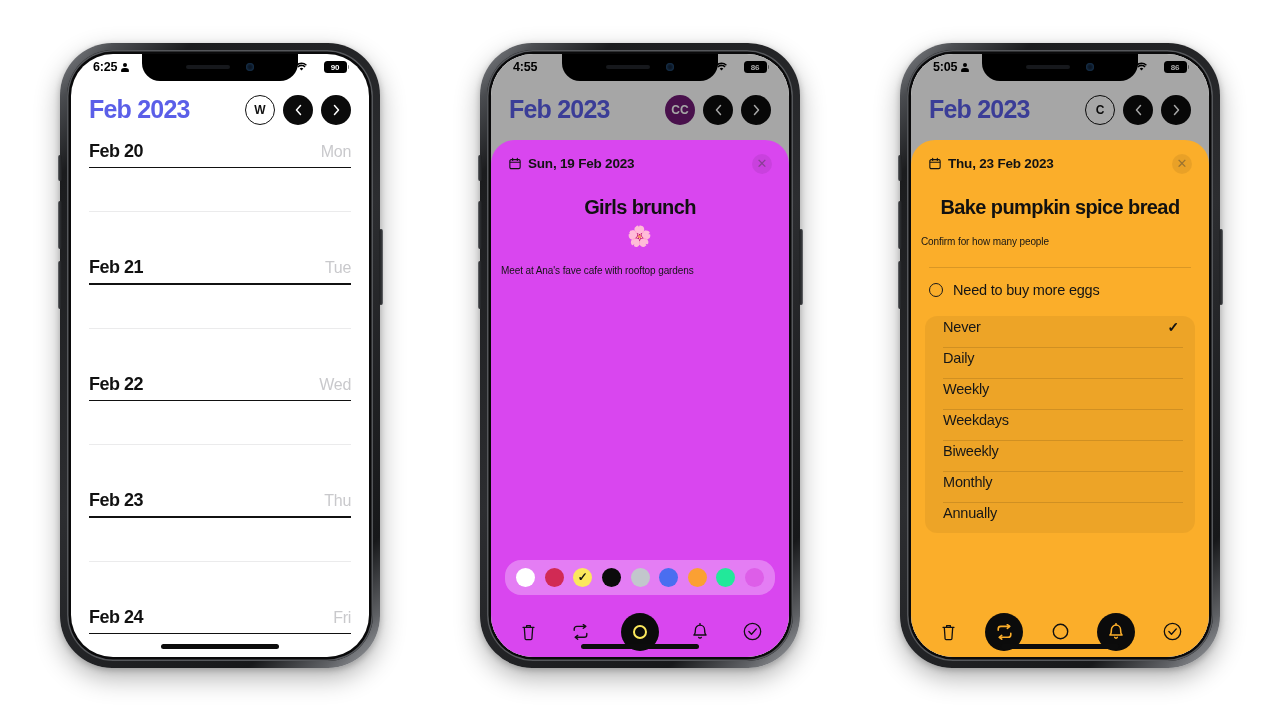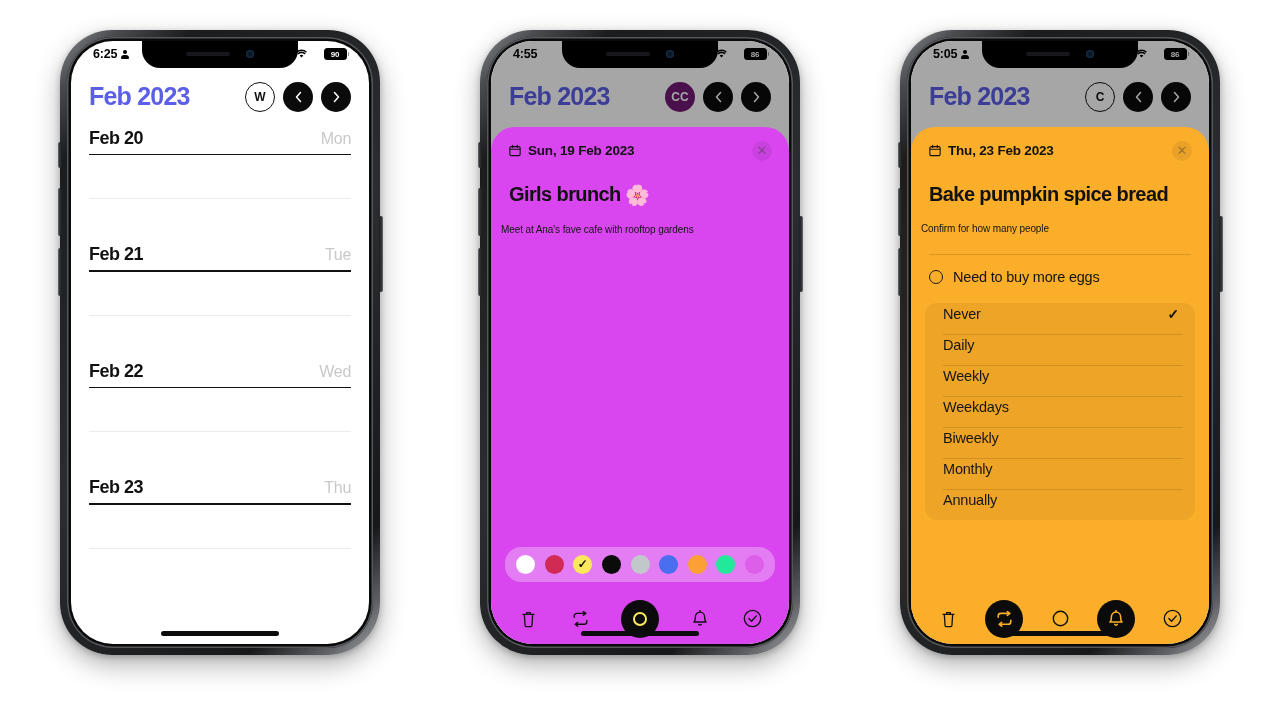--- a/index.html
+++ b/index.html
@@ -9,20 +9,21 @@
     font-family: "Liberation Sans", sans-serif;
     overflow: hidden;
   }
   .stage {
     position: relative;
     width: 1280px; height: 684px;
     display: flex;
     align-items: center;
     justify-content: center;
     gap: 100px;
+    margin-top: 13px;
   }
 
   
   .phone {
     position: relative;
     width: 320px;
     height: 625px;
     border-radius: 52px;
     background: linear-gradient(135deg,#8d8f93 0%,#4a4c50 6%,#1b1c1e 14%,#2c2d30 50%,#17181a 86%,#5e6064 94%,#a7a9ad 100%);
     padding: 11px;
@@ -147,21 +148,21 @@
   .cal-glyph { width:12px;height:13px; flex:0 0 auto;}
   .close-btn {
     width:20px;height:20px;border-radius:50%;
     background: rgba(0,0,0,.07);
     display:flex;align-items:center;justify-content:center;
     color: rgba(60,60,60,.45); font-size:13px; line-height:1;
   }
   .card-title {
     padding: 16px 18px 0 18px;
     font-size: 20px; font-weight: bold; color:#111; letter-spacing:-.6px;
-    display:flex; align-items:center; gap:5px;
+    display:flex; align-items:center; gap:5px;flex-direction:column;
   }
   .card-body {
     padding: 16px 18px 0 10px;
     font-size: 10px; color:#151515; line-height:1.42; letter-spacing:-.1px;
   }
   .card-sep { height:1px; background: rgba(0,0,0,.13); margin: 18px 18px 0 18px; }
   .subtask {
     display:flex; align-items:center; gap:10px;
     padding: 14px 18px 0 18px;
     font-size: 14.5px; color:#141414; letter-spacing:-.2px;
@@ -309,20 +310,29 @@
         <div class="day-block">
           <div class="day-row">
               <span class="day-date">Feb 23</span>
               <span class="day-name">Thu</span>
             </div>
           <div class="rule-strong"></div>
           <div class="slot"></div>
           <div class="rule-faint"></div>
           <div class="slot2"></div>
         </div>
+        <div class="day-block">
+          <div class="day-row">
+              <span class="day-date">Feb 24</span>
+              <span class="day-name">Fri</span>
+            </div>
+          <div class="rule-strong"></div>
+          <div class="slot"></div>
+
+        </div>
       </div>
 
       <div class="home-bar"></div>
     </div>
   </div>
 
   <div class="phone">
     <div class="btn-side btn-silent"></div>
     <div class="btn-side btn-volup"></div>
     <div class="btn-side btn-voldn"></div>

